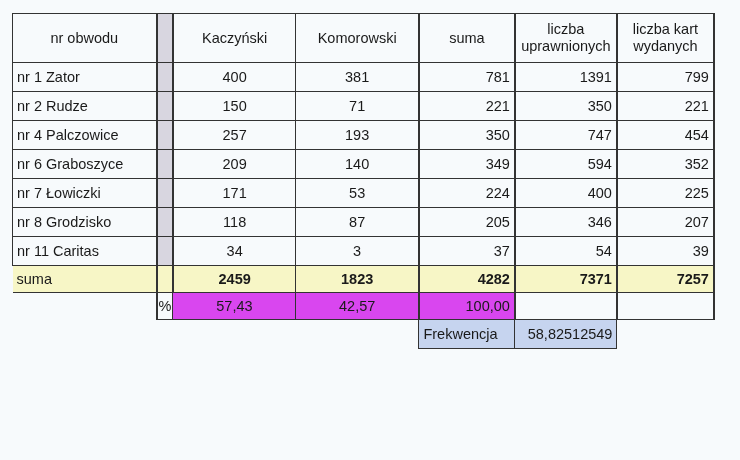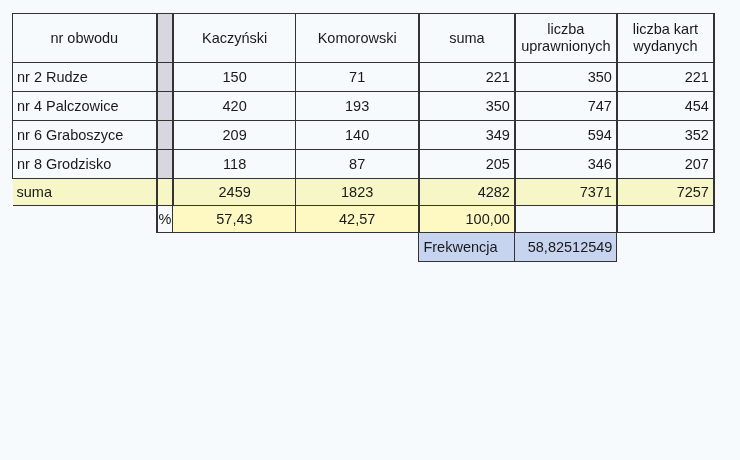--- a/index.html
+++ b/index.html
@@ -30,25 +30,25 @@
   col.c-m { width: 123px; }
   col.c-s { width: 96px; }
   col.c-u { width: 102px; }
   col.c-w { width: 97px; }
   td.gap { background: #d8d6e0; border-left: 2px solid #333 !important; border-right: 2px solid #333 !important; }
   td.center { text-align: center; }
   td.right { text-align: right; }
   td.thick-l { border-left: 2px solid #333 !important; }
   td.thick-r { border-right: 2px solid #333 !important; }
   tr.sum td { background: #f7f6c6; font-weight: normal; height: 26px; }
-  tr.sum td.bold { font-weight: normal; }
+  tr.sum td.bold { font-weight: bold; }
   tr.sum td.name { border-left: none; border-right: none; }
   tr.sum td.gapsum { background: #f7f6c6; }
   tr.pct td { height: 26px; }
-  tr.pct td.green { background: #fef9c3; margin-top: 14px; }
+  tr.pct td.green { background: #d946ef; margin-top: 14px; }
   td.blank { border: none !important; background: transparent; }
   .freq-row td { height: 20px; }
   td.freq { background: #c6d4ef; font-size: 14.5px; }
 </style>
 </head>
 <body>
 
 <table class="sheet">
   <colgroup>
     <col class="c-name">
@@ -62,55 +62,82 @@
   <tbody id="tbody">
     <tr class="head">
       <td class="center">nr obwodu</td>
       <td class="gap"></td>
       <td class="center">Kaczyński</td>
       <td class="center">Komorowski</td>
       <td class="center thick-l">suma</td>
       <td class="center thick-l"><span>liczba</span><br><span>uprawnionych</span></td>
       <td class="center thick-l thick-r"><span>liczba kart</span><br><span>wydanych</span></td>
     </tr>
+  <tr>
+        <td>nr 1 Zator</td>
+        <td class="gap"></td>
+        <td class="center">400</td>
+        <td class="center">381</td>
+        <td class="right thick-l">781</td>
+        <td class="right thick-l">1391</td>
+        <td class="right thick-l thick-r">799</td>
+      </tr>
       <tr>
         <td>nr 2 Rudze</td>
         <td class="gap"></td>
         <td class="center">150</td>
         <td class="center">71</td>
         <td class="right thick-l">221</td>
         <td class="right thick-l">350</td>
         <td class="right thick-l thick-r">221</td>
       </tr>
       <tr>
         <td>nr 4 Palczowice</td>
         <td class="gap"></td>
-        <td class="center">420</td>
+        <td class="center">257</td>
         <td class="center">193</td>
         <td class="right thick-l">350</td>
         <td class="right thick-l">747</td>
         <td class="right thick-l thick-r">454</td>
       </tr>
       <tr>
         <td>nr 6 Graboszyce</td>
         <td class="gap"></td>
         <td class="center">209</td>
         <td class="center">140</td>
         <td class="right thick-l">349</td>
         <td class="right thick-l">594</td>
         <td class="right thick-l thick-r">352</td>
       </tr>
       <tr>
+        <td>nr 7 Łowiczki</td>
+        <td class="gap"></td>
+        <td class="center">171</td>
+        <td class="center">53</td>
+        <td class="right thick-l">224</td>
+        <td class="right thick-l">400</td>
+        <td class="right thick-l thick-r">225</td>
+      </tr>
+      <tr>
         <td>nr 8 Grodzisko</td>
         <td class="gap"></td>
         <td class="center">118</td>
         <td class="center">87</td>
         <td class="right thick-l">205</td>
         <td class="right thick-l">346</td>
         <td class="right thick-l thick-r">207</td>
+      </tr>
+      <tr>
+        <td>nr 11 Caritas</td>
+        <td class="gap"></td>
+        <td class="center">34</td>
+        <td class="center">3</td>
+        <td class="right thick-l">37</td>
+        <td class="right thick-l">54</td>
+        <td class="right thick-l thick-r">39</td>
       </tr>
       <tr class="sum">
         <td class="name">suma</td>
         <td class="gapsum thick-l" style="border-left: 2px solid rgb(51, 51, 51); border-right: 2px solid rgb(51, 51, 51);"></td>
         <td class="center bold">2459</td>
         <td class="center bold">1823</td>
         <td class="right bold thick-l">4282</td>
         <td class="right bold thick-l">7371</td>
         <td class="right bold thick-l thick-r">7257</td>
       </tr>

